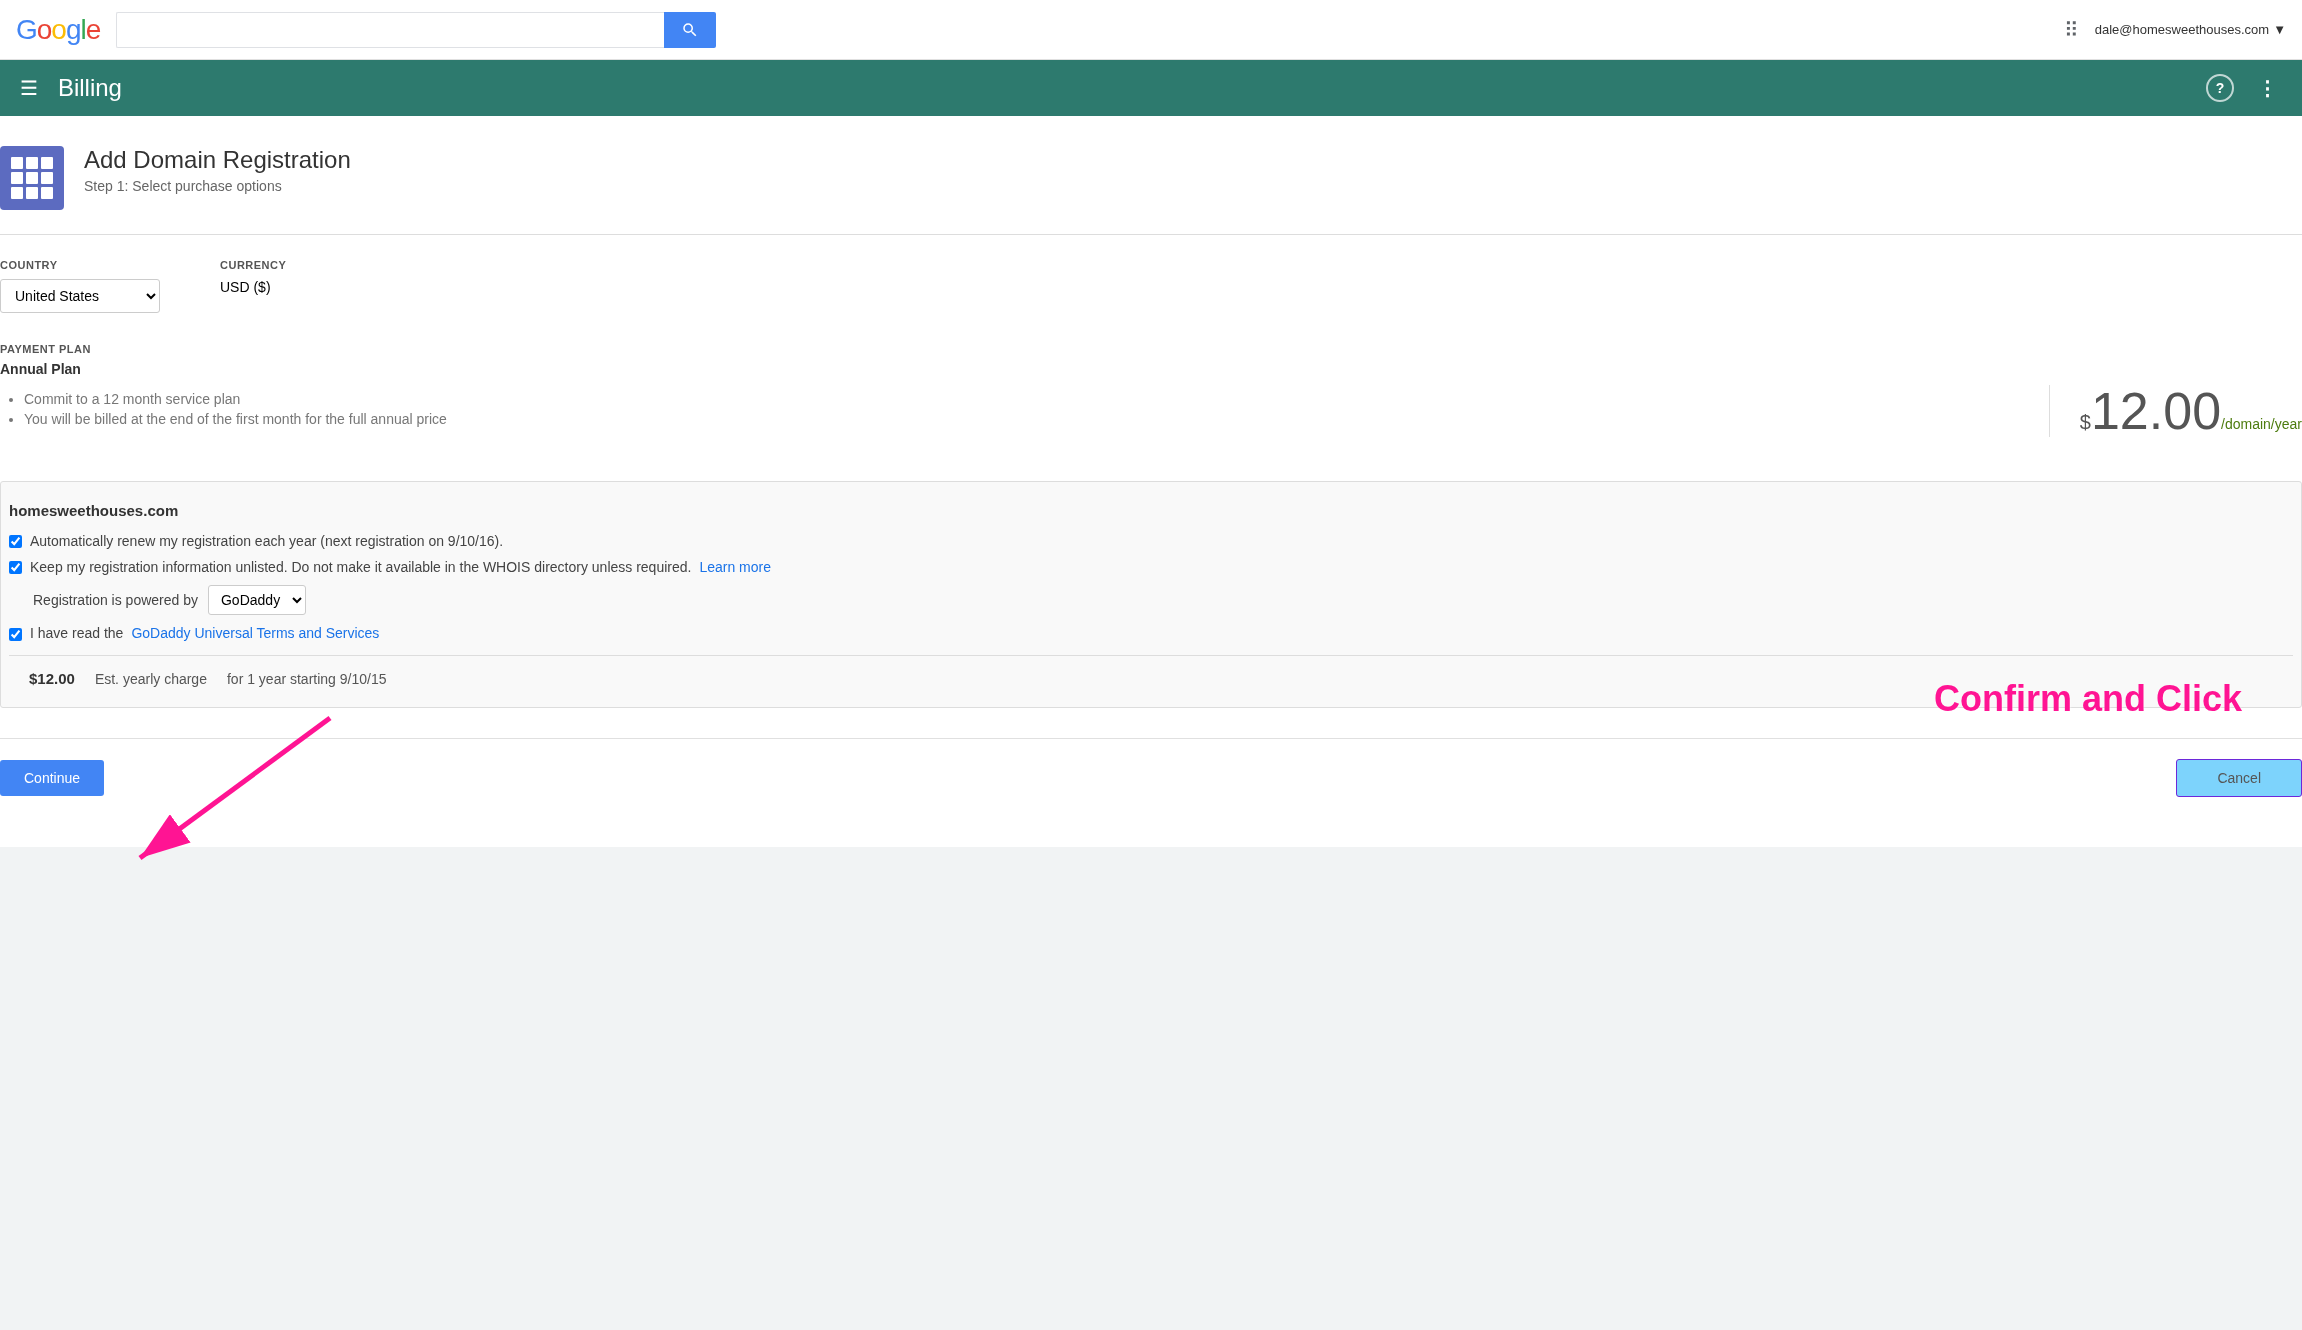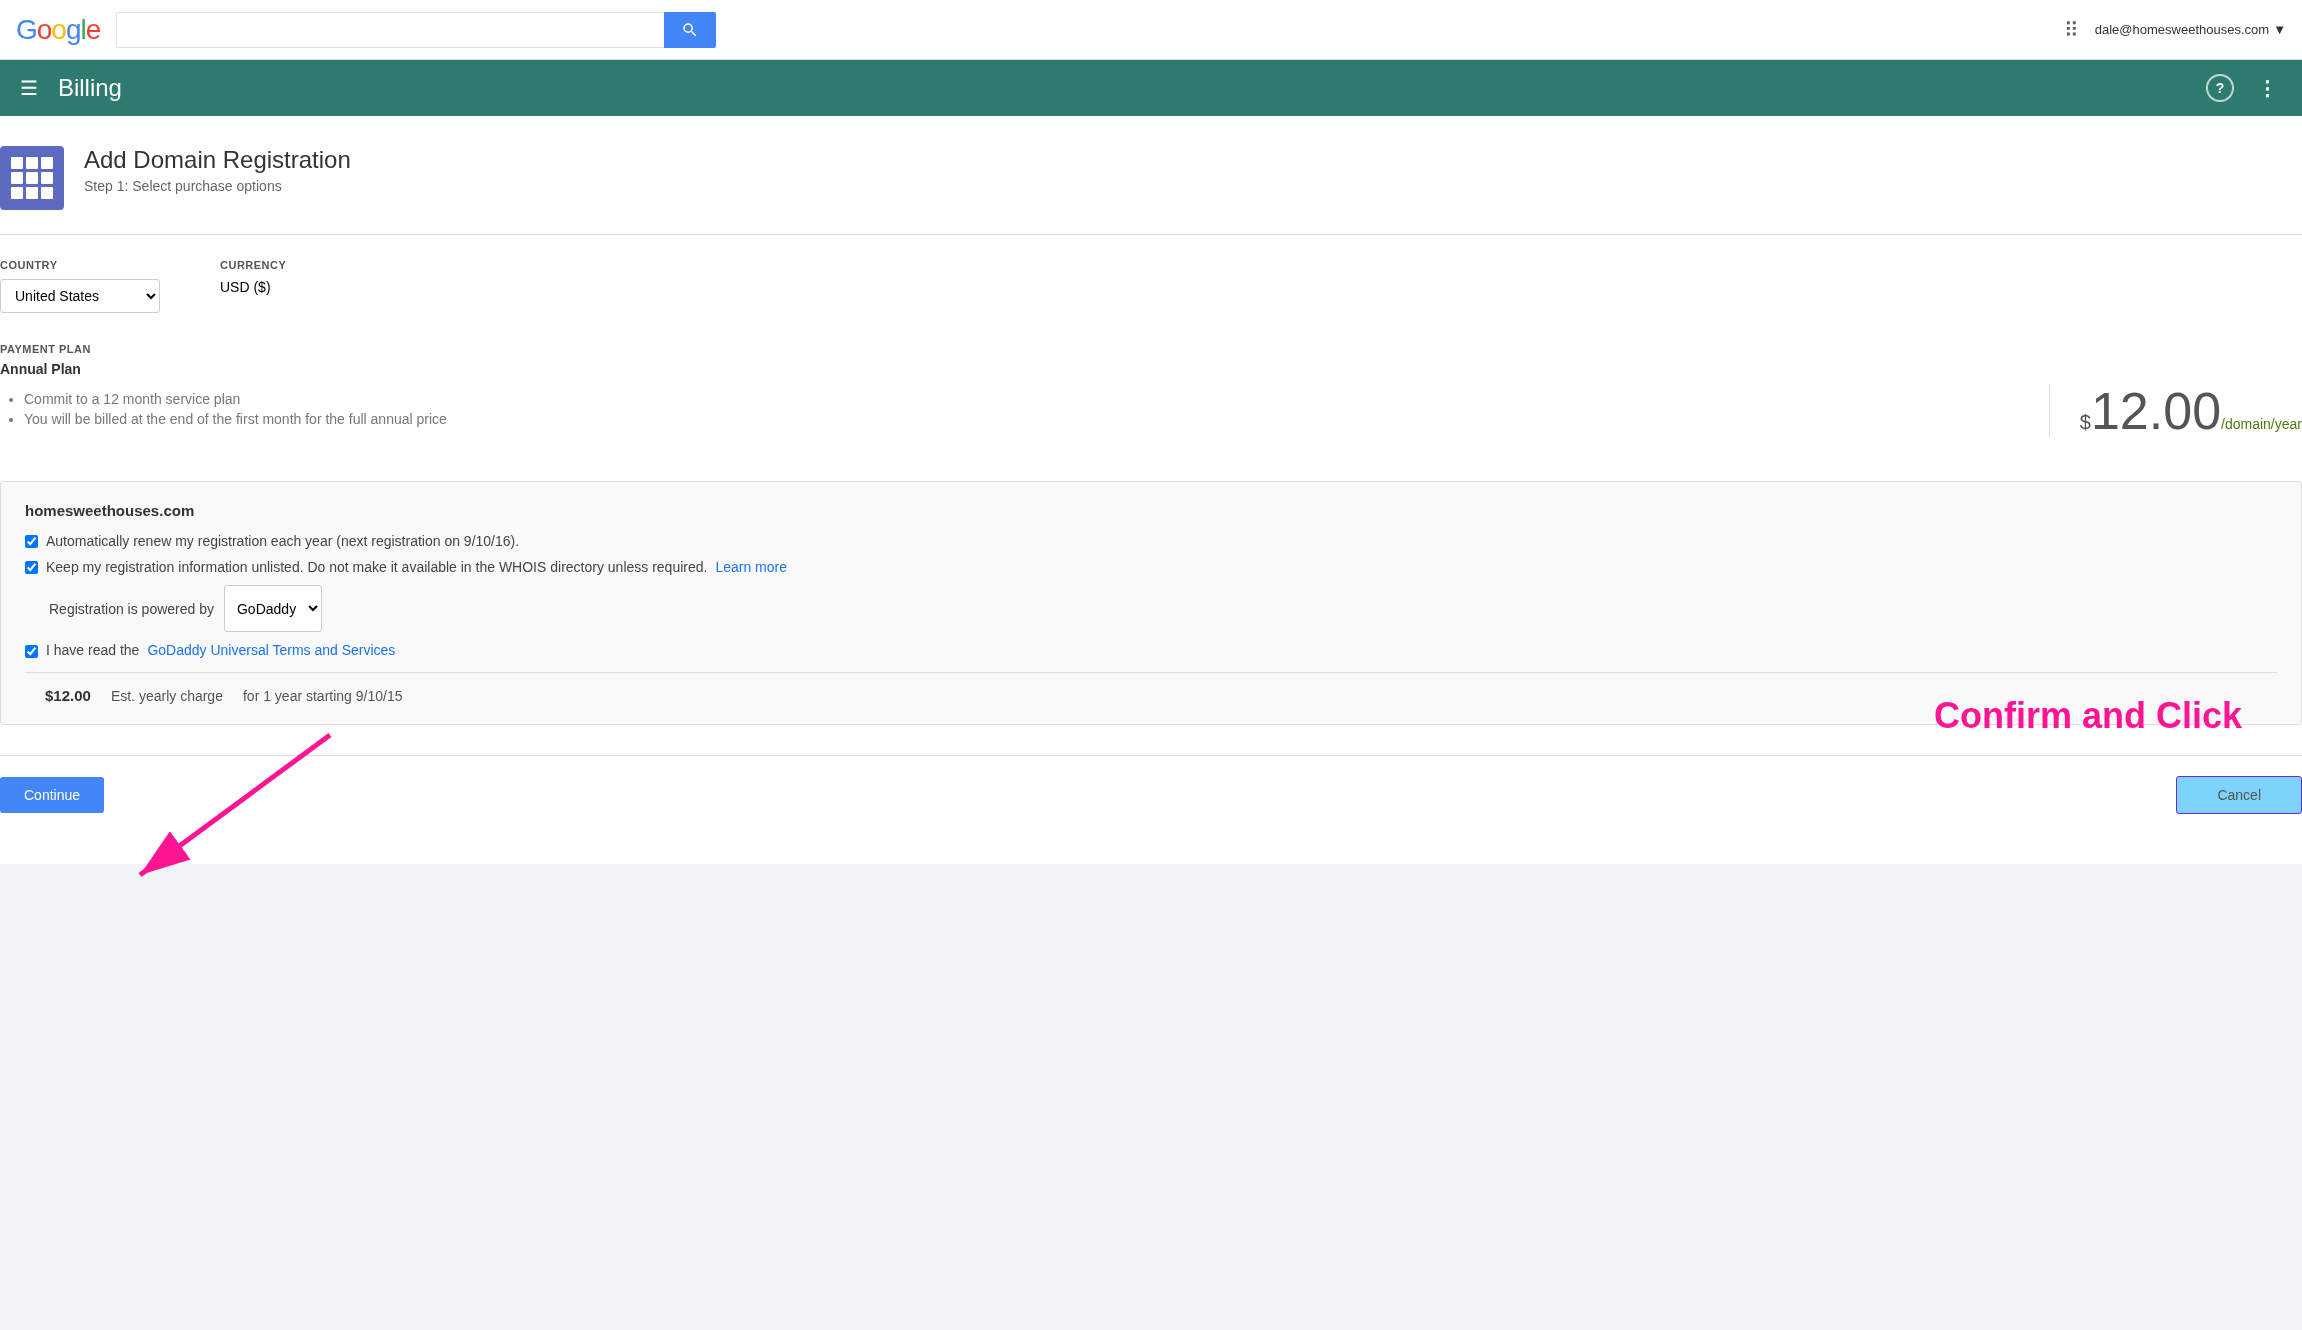--- a/index.html
+++ b/index.html
@@ -249,21 +249,21 @@
     .price-period {
       font-size: 14px;
       color: #4d7c0f;
       margin-left: 0;
     }
 
     
     .domain-box {
       border: 1px solid #ddd;
       border-radius: 3px;
-      padding: 20px 24px;
+      padding: 20px 8px;
       background: #f9f9f9;
       margin-bottom: 30px;
     }
     .domain-name {
       font-size: 15px;
       font-weight: bold;
       color: #333;
       margin-bottom: 14px;
     }
     .checkbox-row {
@@ -282,21 +282,21 @@
     .learn-more { color: #1a73e8; text-decoration: none; }
     .powered-row {
       display: flex;
       align-items: center;
       gap: 10px;
       margin: 10px 0 10px 24px;
       font-size: 14px;
       color: #444;
     }
     .registrar-select {
-      height: 47px;
+      height: 30px;
       padding: 0 8px;
       border: 1px solid #ccc;
       border-radius: 3px;
       font-size: 14px;
       cursor: pointer;
       background: white;
     }
     .terms-row {
       display: flex;
       align-items: center;

